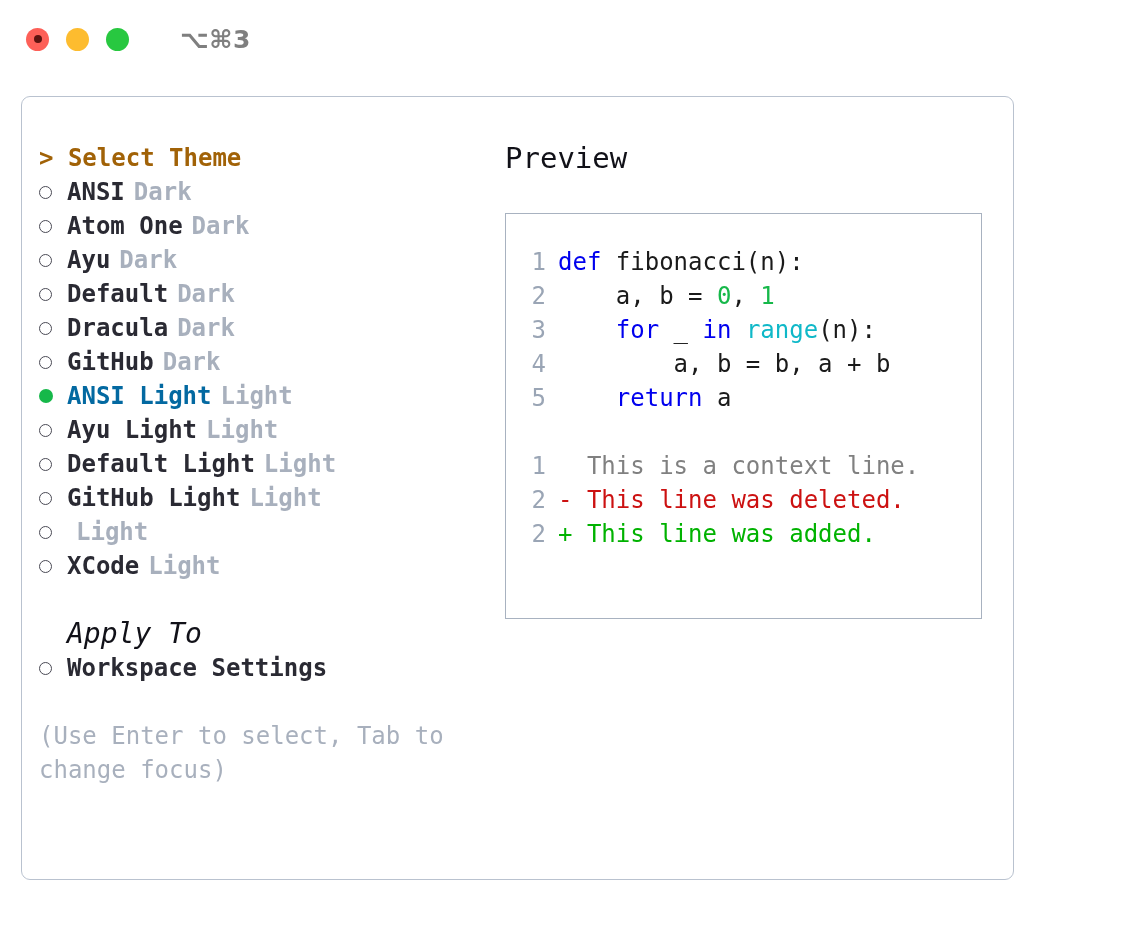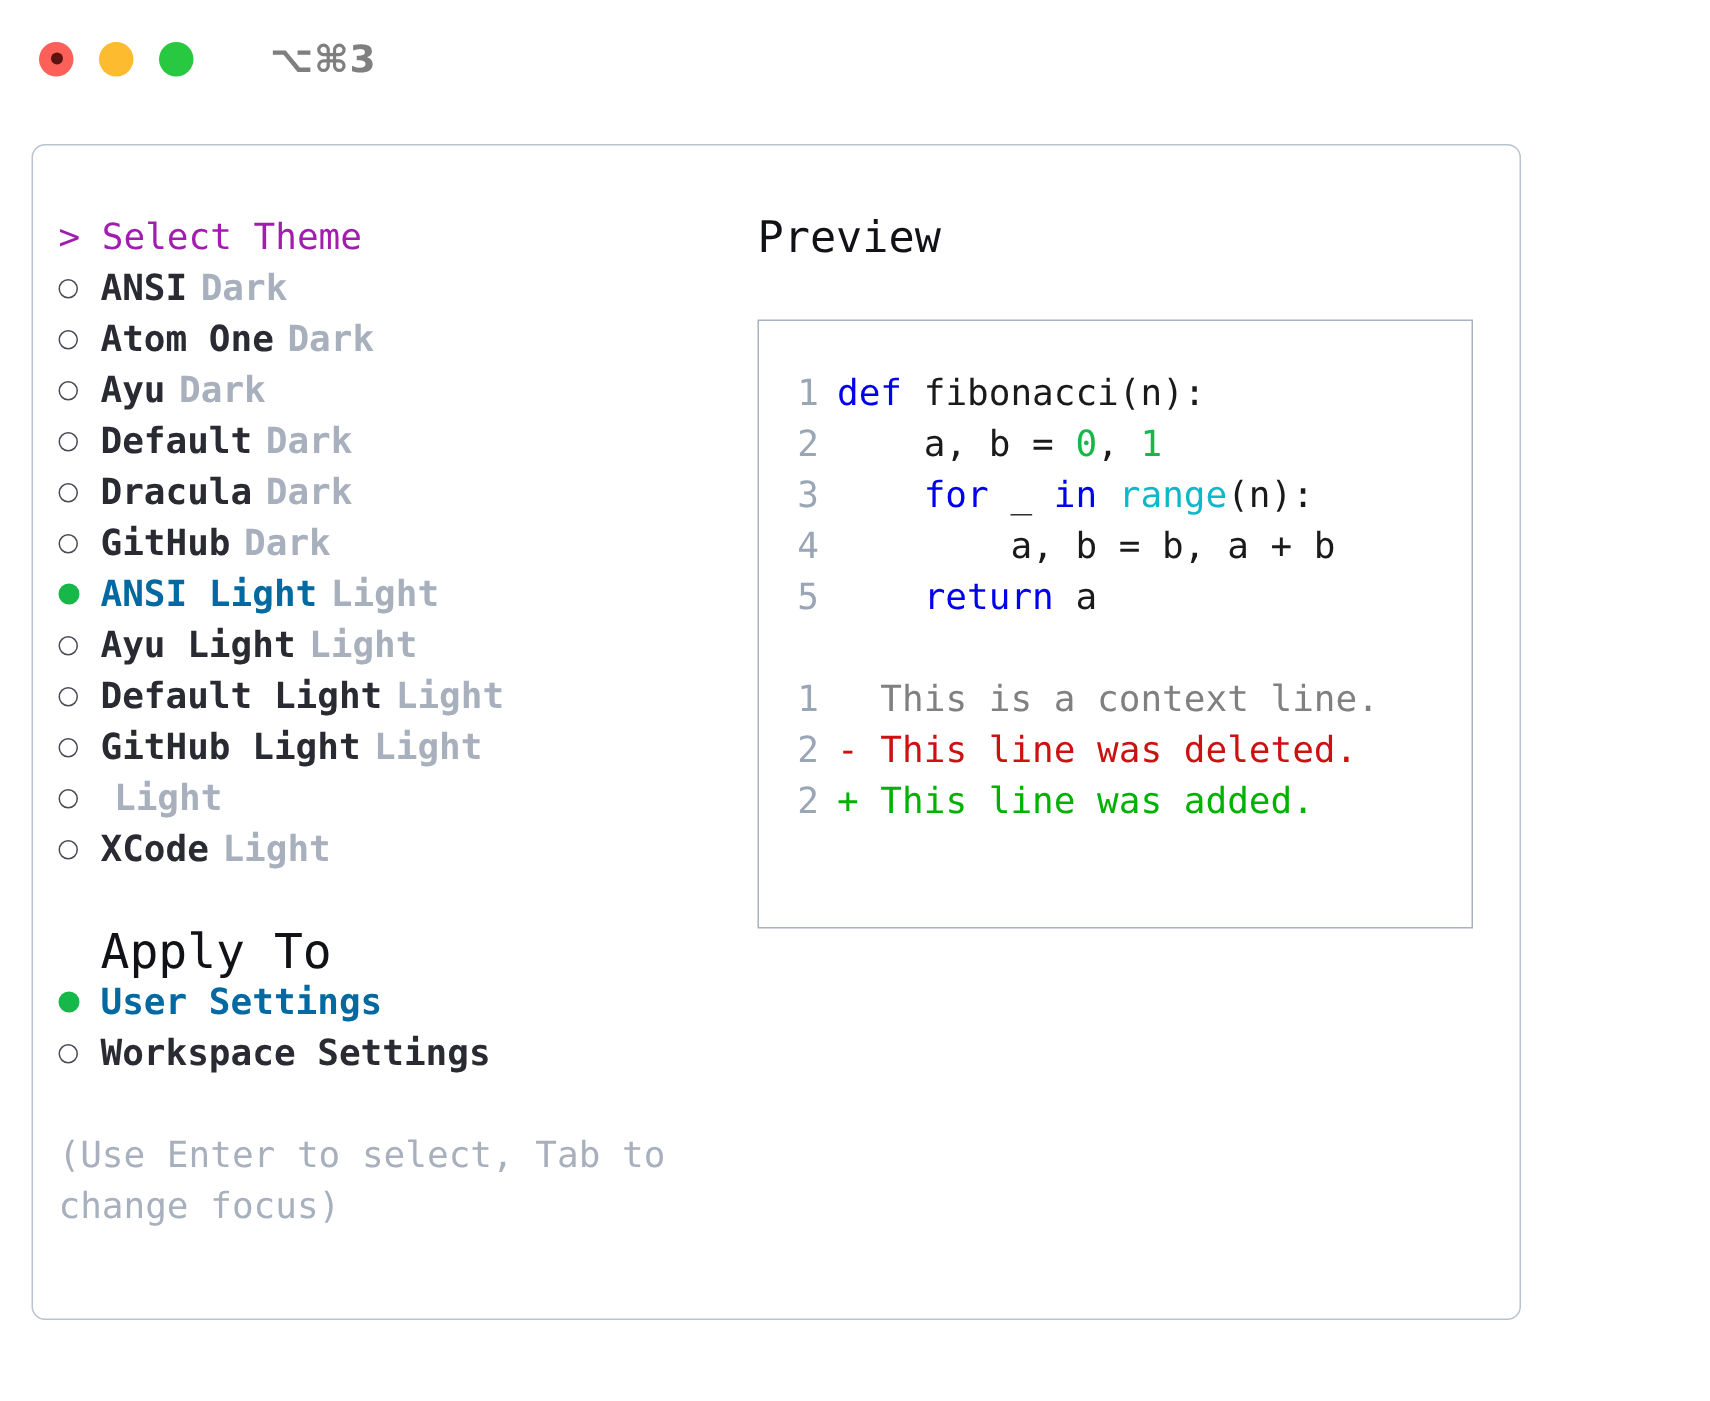--- a/index.html
+++ b/index.html
@@ -81,22 +81,22 @@
   .columns {
     display: flex;
     padding: 44px 0 0 0;
   }
   .col-left  { width: 462px; padding-left: 17px; box-sizing: border-box; }
   .col-right { flex: 1; padding-left: 21px; box-sizing: border-box; }
 
   
   .section-title {
     font-size: 24px;
-    font-weight: normal;
-    color: #a21caf;
+    font-weight: bold;
+    color: #a16207;
     white-space: pre;
     line-height: 34px;
     height: 34px;
   }
   .row {
     display: flex;
     align-items: baseline;
     font-size: 24px;
     line-height: 34px;
     height: 34px;
@@ -128,26 +128,27 @@
   .label      { color: #2a2a33; }
   .label.sel  { color: #0369a1; }
   .tag {
     color: #a8b0bd;
     margin-left: 9px;
   }
 
   .spacer-sm { height: 34px; }
 
   .apply-title {
-    font-size: 32px;
+    font-size: 28px;
     color: #111118;
     line-height: 34px;
     height: 34px;
     padding-left: 28px;
     white-space: pre;
+    font-style: italic;
   }
 
   .hint {
     color: #a8b0bd;
     font-size: 24px;
     line-height: 34px;
     width: 410px;
     white-space: pre-wrap;
     padding-top: 34px;
   }
@@ -227,21 +228,20 @@
             <div class="row"><span class="bullet"><span class="dot-empty"></span></span><span class="label">GitHub Light</span><span class="tag">Light</span></div>
             <div class="row"><span class="bullet"><span class="dot-empty"></span></span><span class="tag">Light</span></div>
             <div class="row"><span class="bullet"><span class="dot-empty"></span></span><span class="label">XCode</span><span class="tag">Light</span></div>
           </div>
 
         <div class="spacer-sm"></div>
 
         <div class="apply-title">Apply To</div>
 
         <div id="apply-list">
-            <div class="row"><span class="bullet"><span class="dot-full"></span></span><span class="label sel">User Settings</span></div>
             <div class="row"><span class="bullet"><span class="dot-empty"></span></span><span class="label">Workspace Settings</span></div>
           </div>
 
         <div class="hint">(Use Enter to select, Tab to change focus)</div>
       </div>
 
       <div class="col-right">
         <div class="preview-title">Preview</div>
 
         <div class="preview-box">

